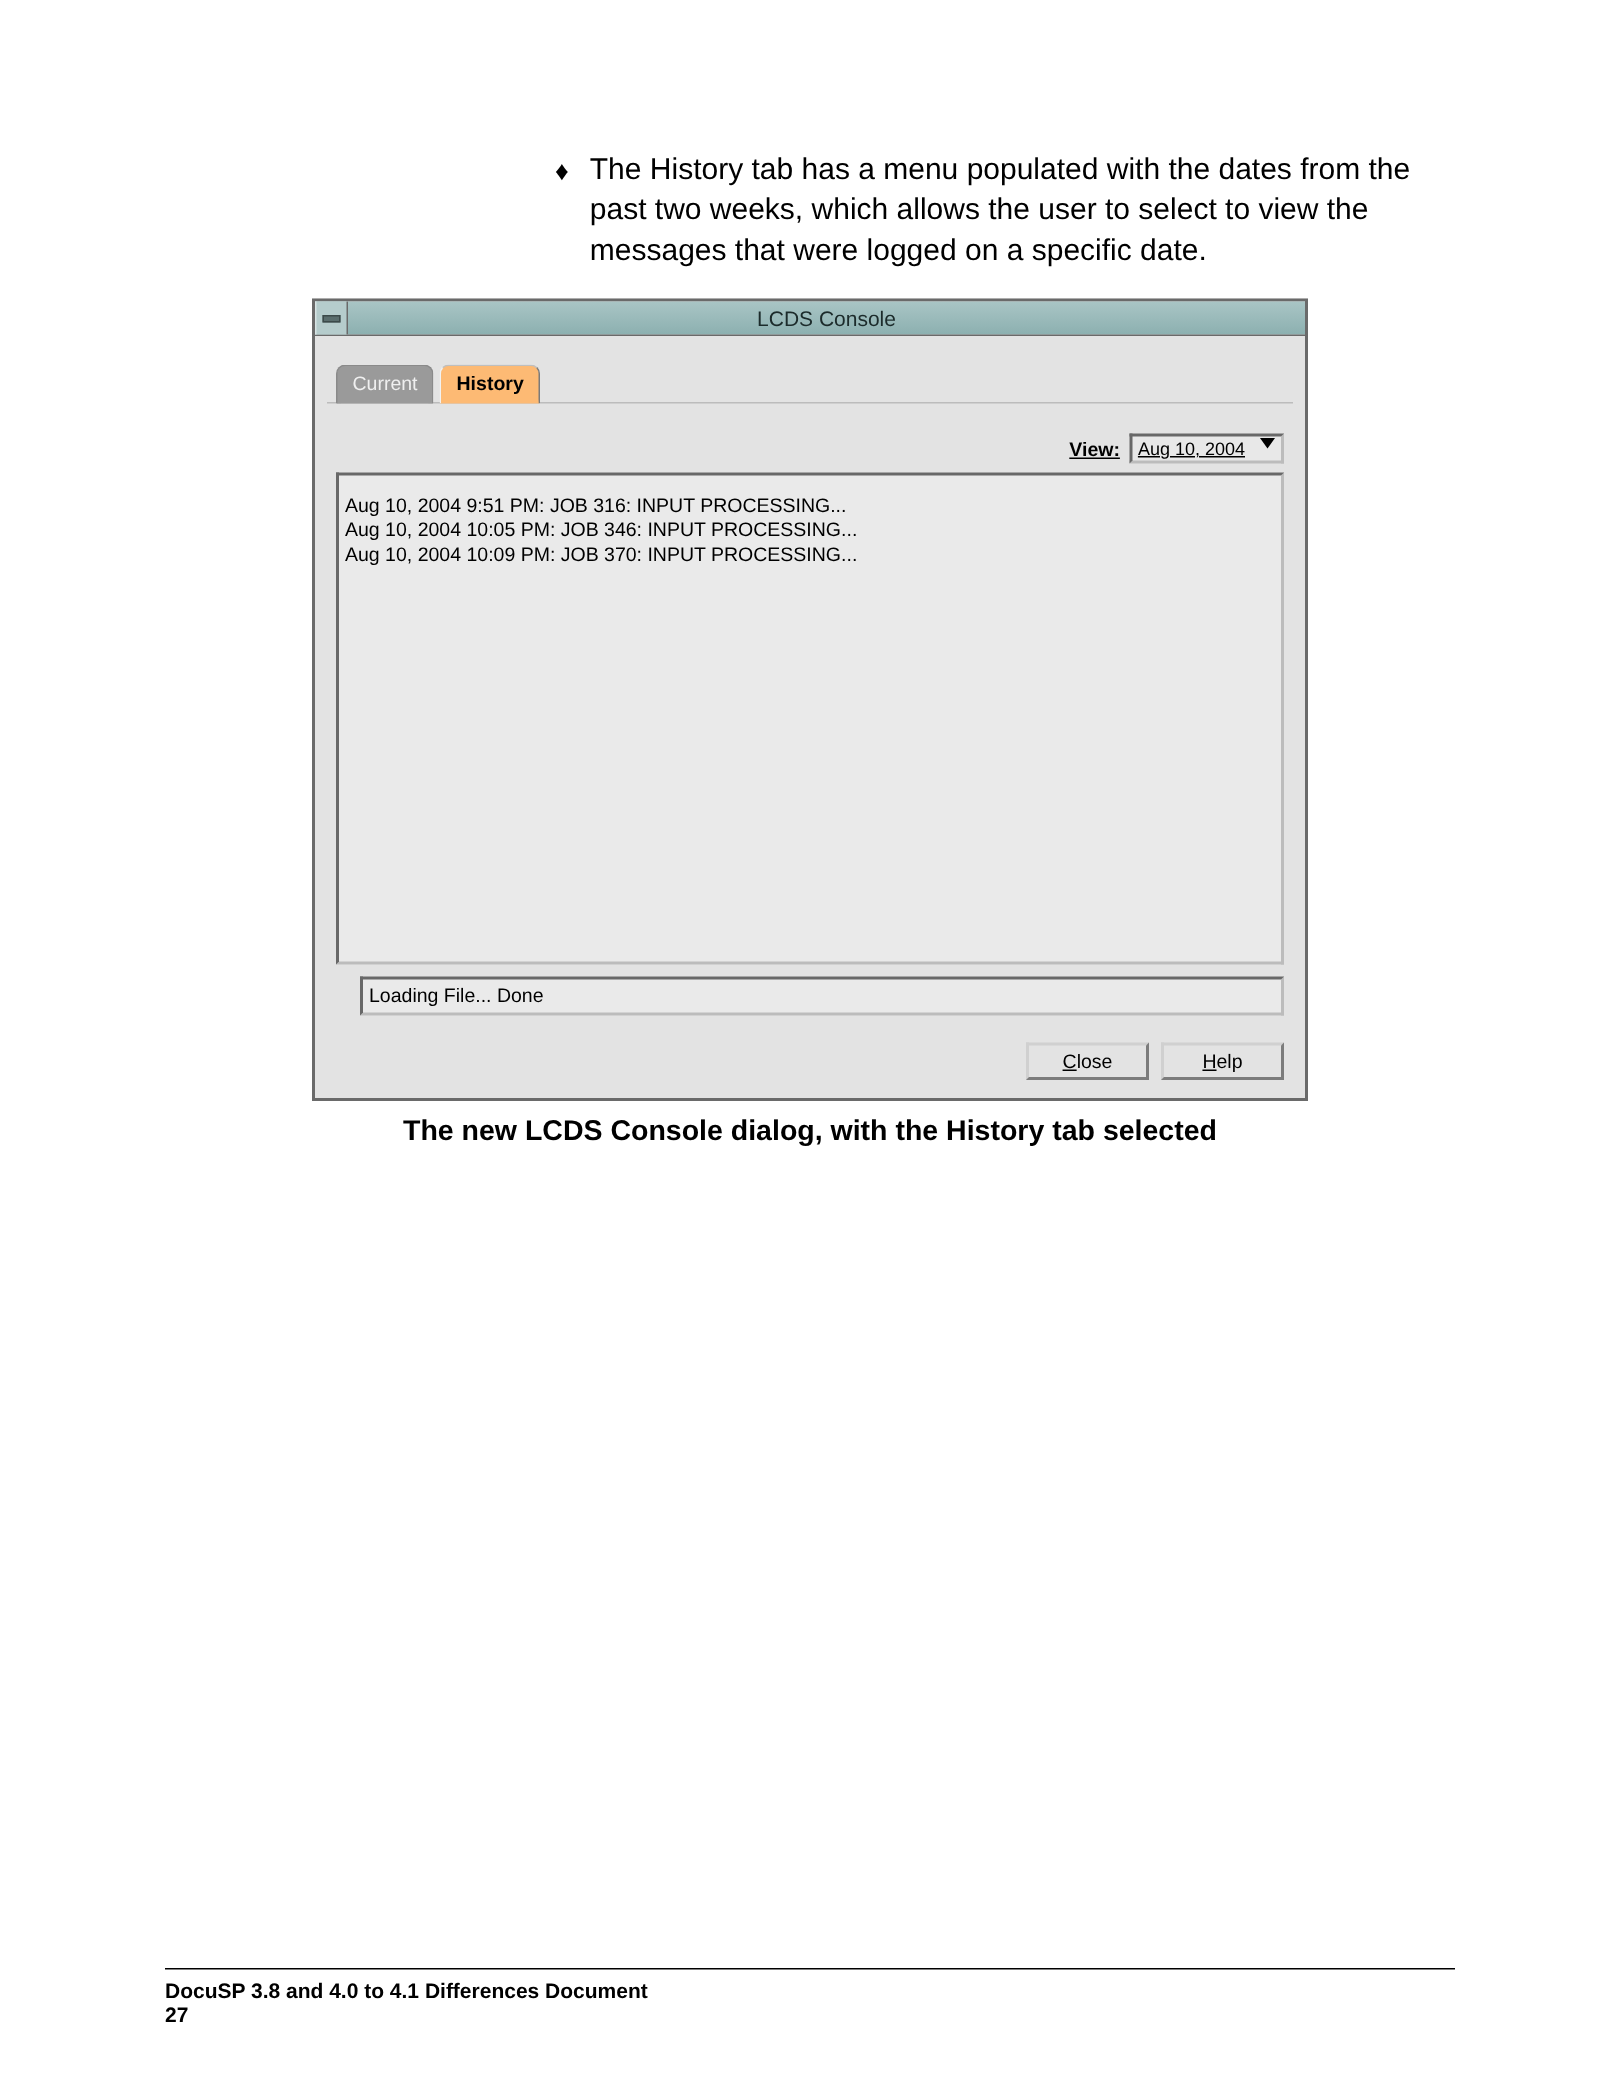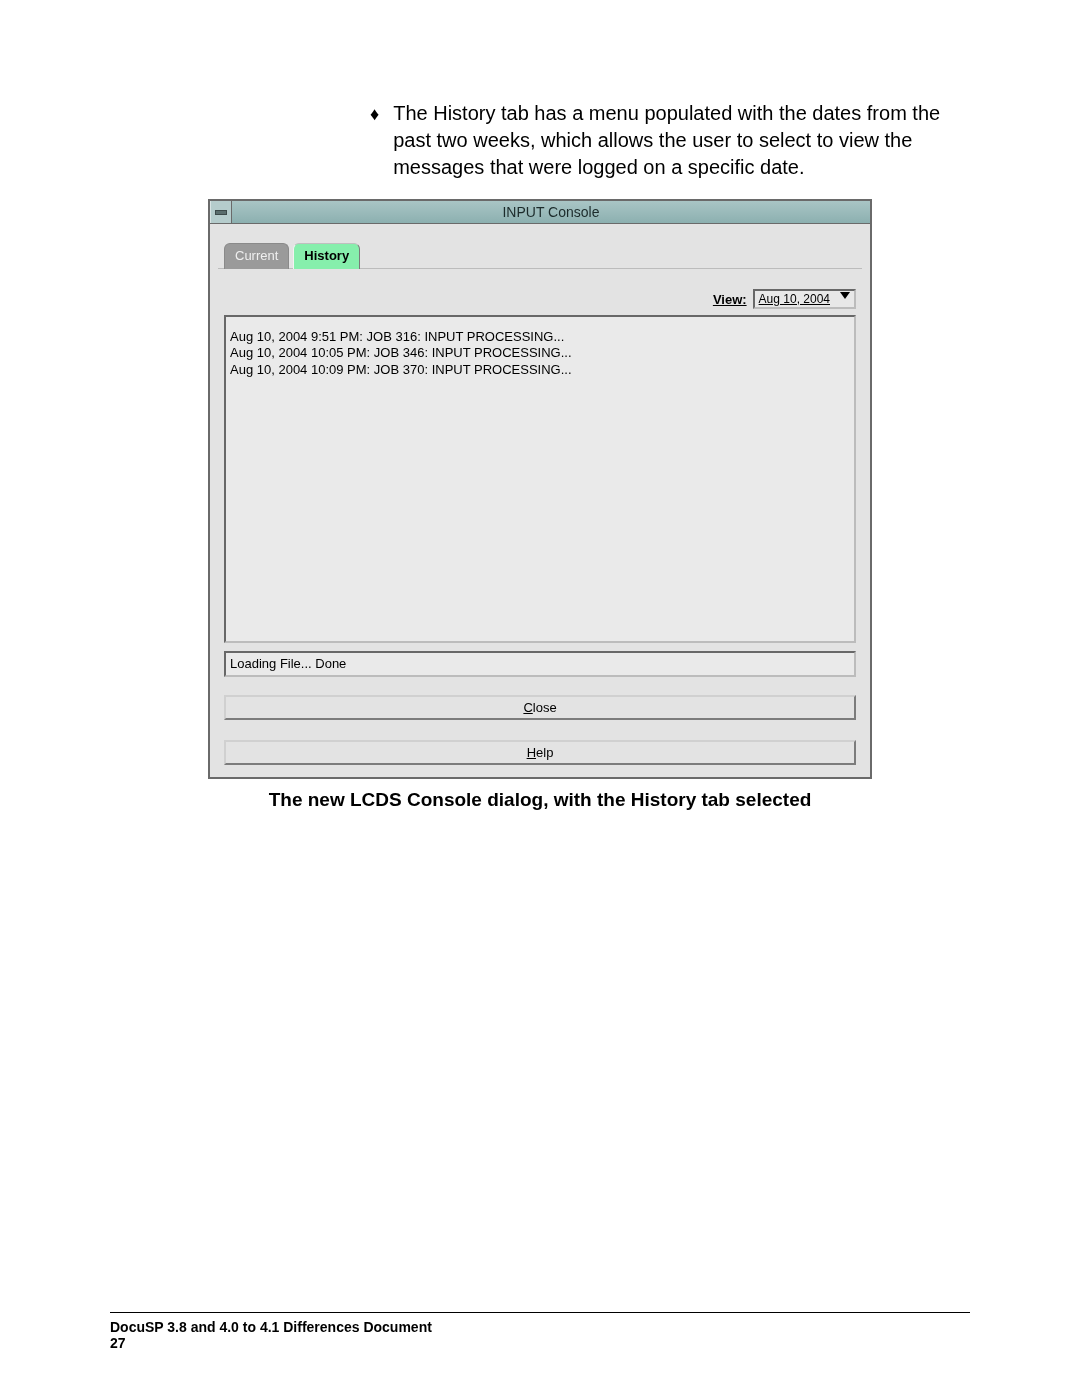--- a/index.html
+++ b/index.html
@@ -98,21 +98,21 @@
     border-bottom: none;
     position: relative;
     top: 1px;
   }
   .tab.inactive {
     background: #9a9a9a;
     color: #efefef;
     text-align: right;
   }
   .tab.active {
-    background: #86efac;
+    background: #fdba74;
     color: #000;
     font-weight: bold;
     border-color: #bfbfbf #7a7a7a #e3e3e3 #f2f2f2;
   }
   .tab-divider {
     border-top: 1px solid #bcbcbc;
     margin-top: 0;
   }
 
   .view-row {
@@ -155,36 +155,35 @@
     font-size: 13px;
     color: #000;
     overflow: hidden;
   }
   .log-line {
     white-space: nowrap;
     line-height: 1.25;
   }
 
   .status-box {
-    margin: 8px 6px 0 6px;
+    margin: 8px 6px 0 22px;
     border: 2px inset #bcbcbc;
     background: #eaeaea;
     padding: 2px 4px;
     font-size: 13px;
     height: 18px;
     line-height: 18px;
     font-family: Arial, Helvetica, sans-serif;
   }
 
   .buttons-row {
     display: flex;
-    justify-content: center;
-    gap: 20px;
+    justify-content: flex-end;
+    gap: 8px;
     margin: 18px 6px 4px 6px;
-    flex-direction: column;
   }
   .btn {
     min-width: 62px;
     text-align: center;
     font-size: 13px;
     padding: 3px 8px;
     border: 2px outset #d0d0d0;
     background: #e3e3e3;
     font-family: Arial, Helvetica, sans-serif;
   }
@@ -221,21 +220,21 @@
       <div class="bullet-diamond">♦</div>
       <div class="bullet-text">The History tab has a menu populated with the dates from the past two weeks, which allows the user to select to view the messages that were logged on a specific date.</div>
     </div>
   </div>
 
   <div class="window">
     <div class="titlebar">
       <div class="sysmenu">
           <div class="dash"></div>
         </div>
-      <div class="titlebar-title">INPUT Console</div>
+      <div class="titlebar-title">LCDS Console</div>
     </div>
 
     <div class="window-body">
       <div class="tabstrip">
         <div class="tab inactive">Current</div>
         <div class="tab active">History</div>
       </div>
       <div class="tab-divider"></div>
 
       <div class="view-row">

